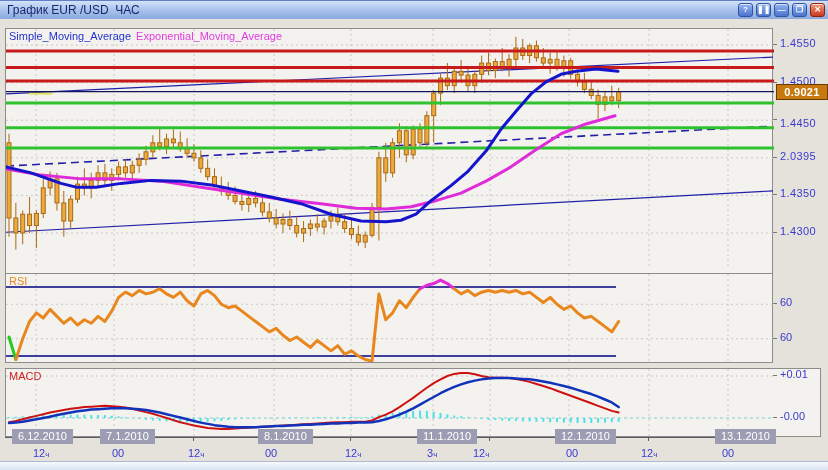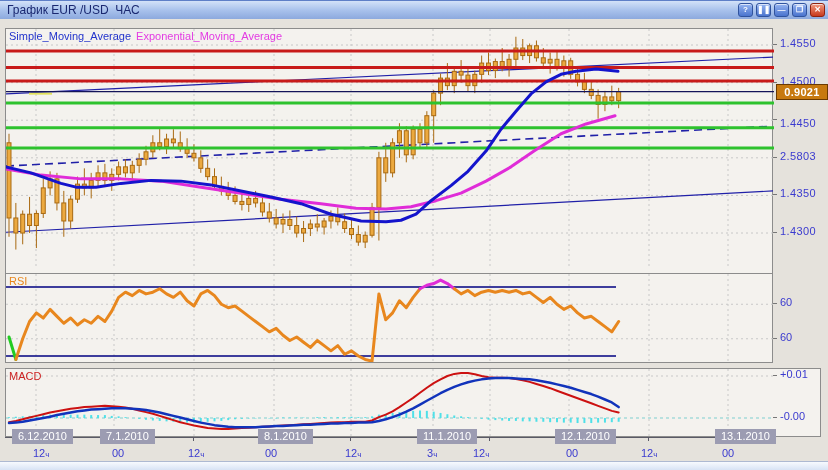--- a/index.html
+++ b/index.html
@@ -400,21 +400,21 @@
   <div class="corner-label macd-title">MACD</div>
 </div>
 
 <div id="price-axis">
     <div class="price-label" style="top: 37.0176px;">1.4550</div>
     <div class="tickmark" style="top: 44.0176px;"></div>
     <div class="price-label" style="top: 74.6176px;">1.4500</div>
     <div class="tickmark" style="top: 81.6176px;"></div>
     <div class="price-label" style="top: 117px;">1.4450</div>
     <div class="tickmark" style="top: 119.218px;"></div>
-    <div class="price-label" style="top: 149.818px;">2.5803</div>
+    <div class="price-label" style="top: 149.818px;">2.0395</div>
     <div class="tickmark" style="top: 156.818px;"></div>
     <div class="price-label" style="top: 187.418px;">1.4350</div>
     <div class="tickmark" style="top: 194.418px;"></div>
     <div class="price-label" style="top: 225.018px;">1.4300</div>
     <div class="tickmark" style="top: 232.018px;"></div>
   </div>
 <div class="curbadge">0.9021</div>
 <div id="rsi-axis">
     <div class="ind-label" style="top: 296.25px;">60</div>
     <div class="tickmark" style="top: 303.25px;"></div>

